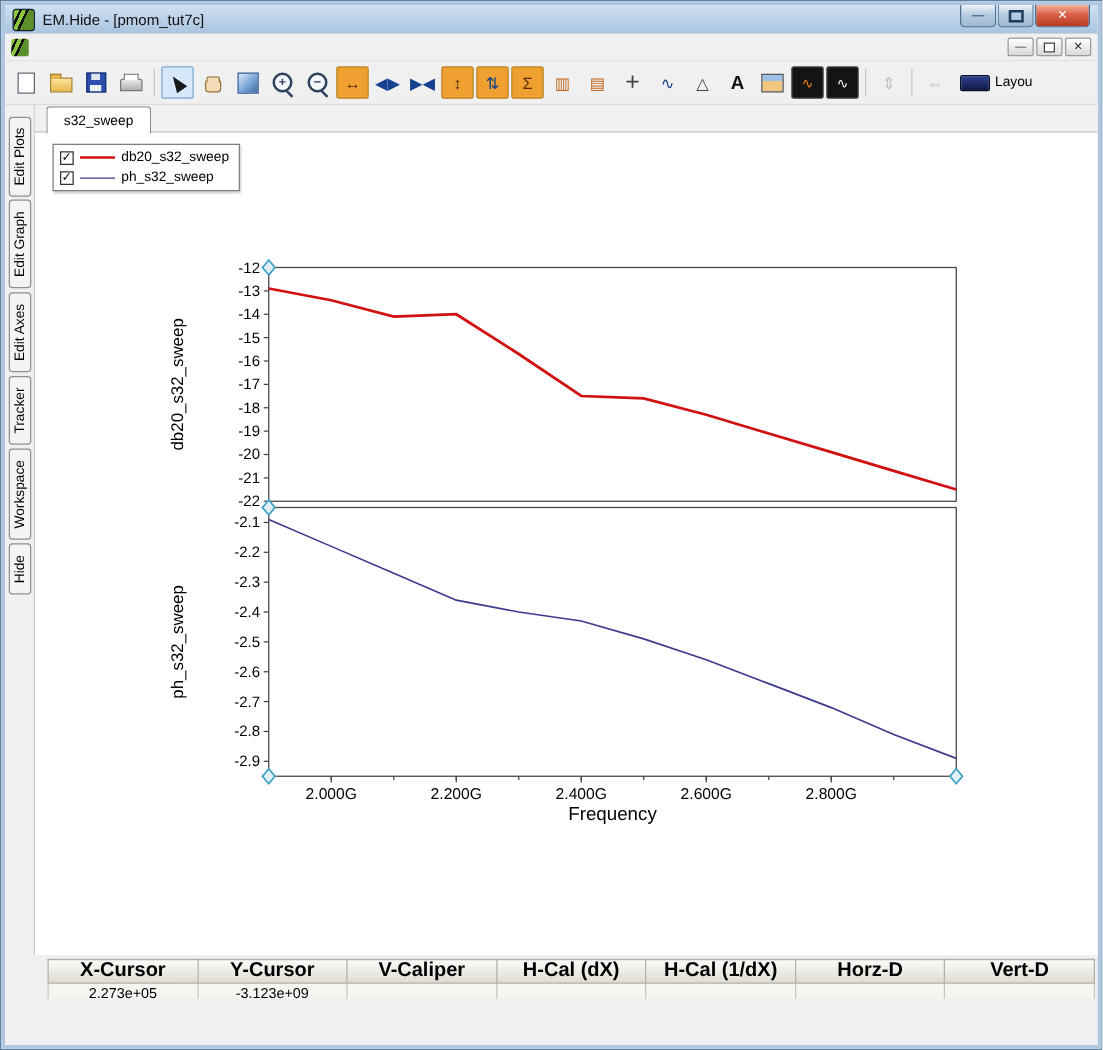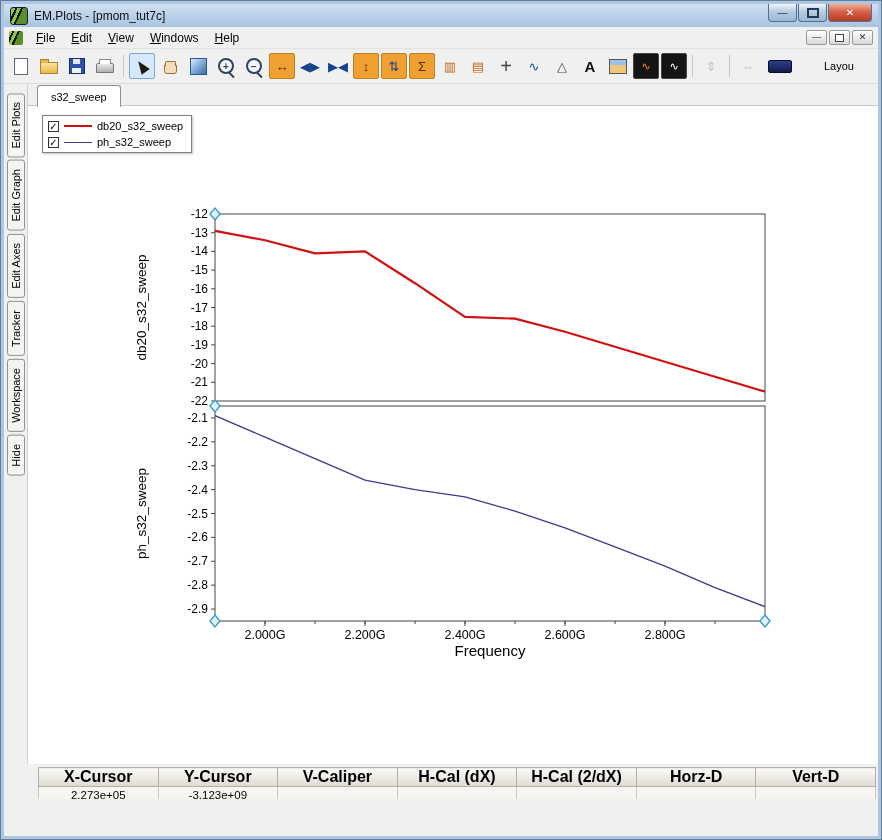--- a/index.html
+++ b/index.html
@@ -41,21 +41,21 @@
   .shape-cursor{width:0;height:0;border-left:5px solid transparent;border-right:5px solid transparent;border-bottom:13px solid #1a1a1a;transform:rotate(-35deg);}
   .shape-hand{width:11px;height:8px;background:#f5ddb8;border:1px solid #96703d;border-radius:2px 2px 3px 3px;position:relative;margin-top:5px;}
   .shape-hand::before{content:"";position:absolute;left:0;top:-4px;width:9px;height:4px;background:#f5ddb8;border:1px solid #96703d;border-bottom:none;border-radius:2px 2px 0 0;}
   .shape-zoomwin{width:15px;height:15px;border:1px solid #2a5a94;background:linear-gradient(135deg,#dceafa,#6f9fd0 60%,#41699c);}
   .shape-picture{width:16px;height:13px;border:1px solid #555;background:linear-gradient(#9cc0e8 0 5px,#f2c77d 5px);}
   .zoom .lens{width:12px;height:12px;border:2px solid #30425e;border-radius:50%;display:flex;align-items:center;justify-content:center;font-size:10px;font-weight:bold;color:#30425e;background:#f4f8fd;}
   .zoom::after{content:"";position:absolute;right:3px;bottom:2px;width:7px;height:2px;background:#30425e;transform:rotate(45deg);}
   .wave-bg{background:#141414;border:1px solid #444;}
   .layout-btn{width:auto;padding:0 4px;gap:4px;}
   .layout-rect{width:22px;height:11px;background:linear-gradient(#2c3f8c,#121c48);border:1px solid #06102e;border-radius:2px;display:block;}
-  .layout-label{font-size:11px;color:#000;margin-left:28px;}
+  .layout-label{font-size:11px;color:#000;}
   
   .main{position:absolute;left:0;top:80px;right:0;height:680px;background:#f0f0f0;display:flex;}
   .side{width:23px;display:flex;flex-direction:column;align-items:center;padding-top:9px;gap:3px;flex:0 0 auto;}
   .side-tab{writing-mode:vertical-rl;transform:rotate(180deg);font-size:11px;color:#000;background:#f4f4f4;border:1px solid #8f8f8f;border-radius:3px;padding:8px 2px;}
   .content{position:relative;flex:1;background:#fff;border-left:1px solid #cfcfcf;overflow:hidden;}
   .tabstrip{position:absolute;left:0;top:0;right:0;height:21px;background:#f0f0f0;border-bottom:1px solid #c6c6c6;}
   .tab{position:absolute;left:9px;top:1px;height:21px;padding:0 13px;background:#fff;border:1px solid #8f8f8f;border-bottom:none;border-radius:3px 3px 0 0;font-size:11px;display:flex;align-items:center;z-index:2;}
   .legend{position:absolute;left:14px;top:31px;width:150px;background:#fff;border:1px solid #808080;box-shadow:1px 1px 2px rgba(0,0,0,.25);padding:4px 5px;display:flex;flex-direction:column;gap:4px;z-index:3;box-sizing:border-box;}
   .legend-row{display:flex;align-items:center;gap:5px;font-size:11px;color:#000;}
   .lcheck{width:11px;height:11px;box-sizing:border-box;border:1px solid #333;background:#fff;font-size:10px;line-height:9px;text-align:center;color:#000;flex:0 0 auto;}
@@ -69,39 +69,32 @@
   .bottomstrip{position:absolute;left:0;right:0;bottom:0;height:37px;background:#f0f0f0;}
 </style>
 </head>
 <body>
 
 <div class="window">
   <div class="frame">
 
     <div class="titlebar">
       <div class="logo"></div>
-      <div class="title-text">EM.Plots - [pmom_tut7c]</div>
+      <div class="title-text">EM.Hide - [pmom_tut7c]</div>
       <div class="win-buttons">
           <div class="wbtn">—</div>
           <div class="wbtn">
             <span class="maxbox"></span>
           </div>
           <div class="wbtn close">✕</div>
         </div>
     </div>
 
     <div class="menubar">
       <div class="mini-logo"></div>
-      <div style="display:flex">
-          <span class="menu-item"><u>F</u>ile</span>
-          <span class="menu-item"><u>E</u>dit</span>
-          <span class="menu-item"><u>V</u>iew</span>
-          <span class="menu-item"><u>W</u>indows</span>
-          <span class="menu-item"><u>H</u>elp</span>
-        </div>
       <div class="mdi-buttons">
           <div class="mdibtn">—</div>
           <div class="mdibtn">
             <span class="mdi-box"></span>
           </div>
           <div class="mdibtn">✕</div>
         </div>
     </div>
 
     <div class="toolbar">
@@ -295,21 +288,21 @@
     </div>
 
     <div class="tablebar">
       <table class="cursor">
         <thead>
             <tr>
               <th>X-Cursor</th>
               <th>Y-Cursor</th>
               <th>V-Caliper</th>
               <th>H-Cal (dX)</th>
-              <th>H-Cal (2/dX)</th>
+              <th>H-Cal (1/dX)</th>
               <th>Horz-D</th>
               <th>Vert-D</th>
             </tr>
           </thead>
         <tbody>
             <tr>
               <td>2.273e+05</td>
               <td>-3.123e+09</td>
               <td></td>
               <td></td>

